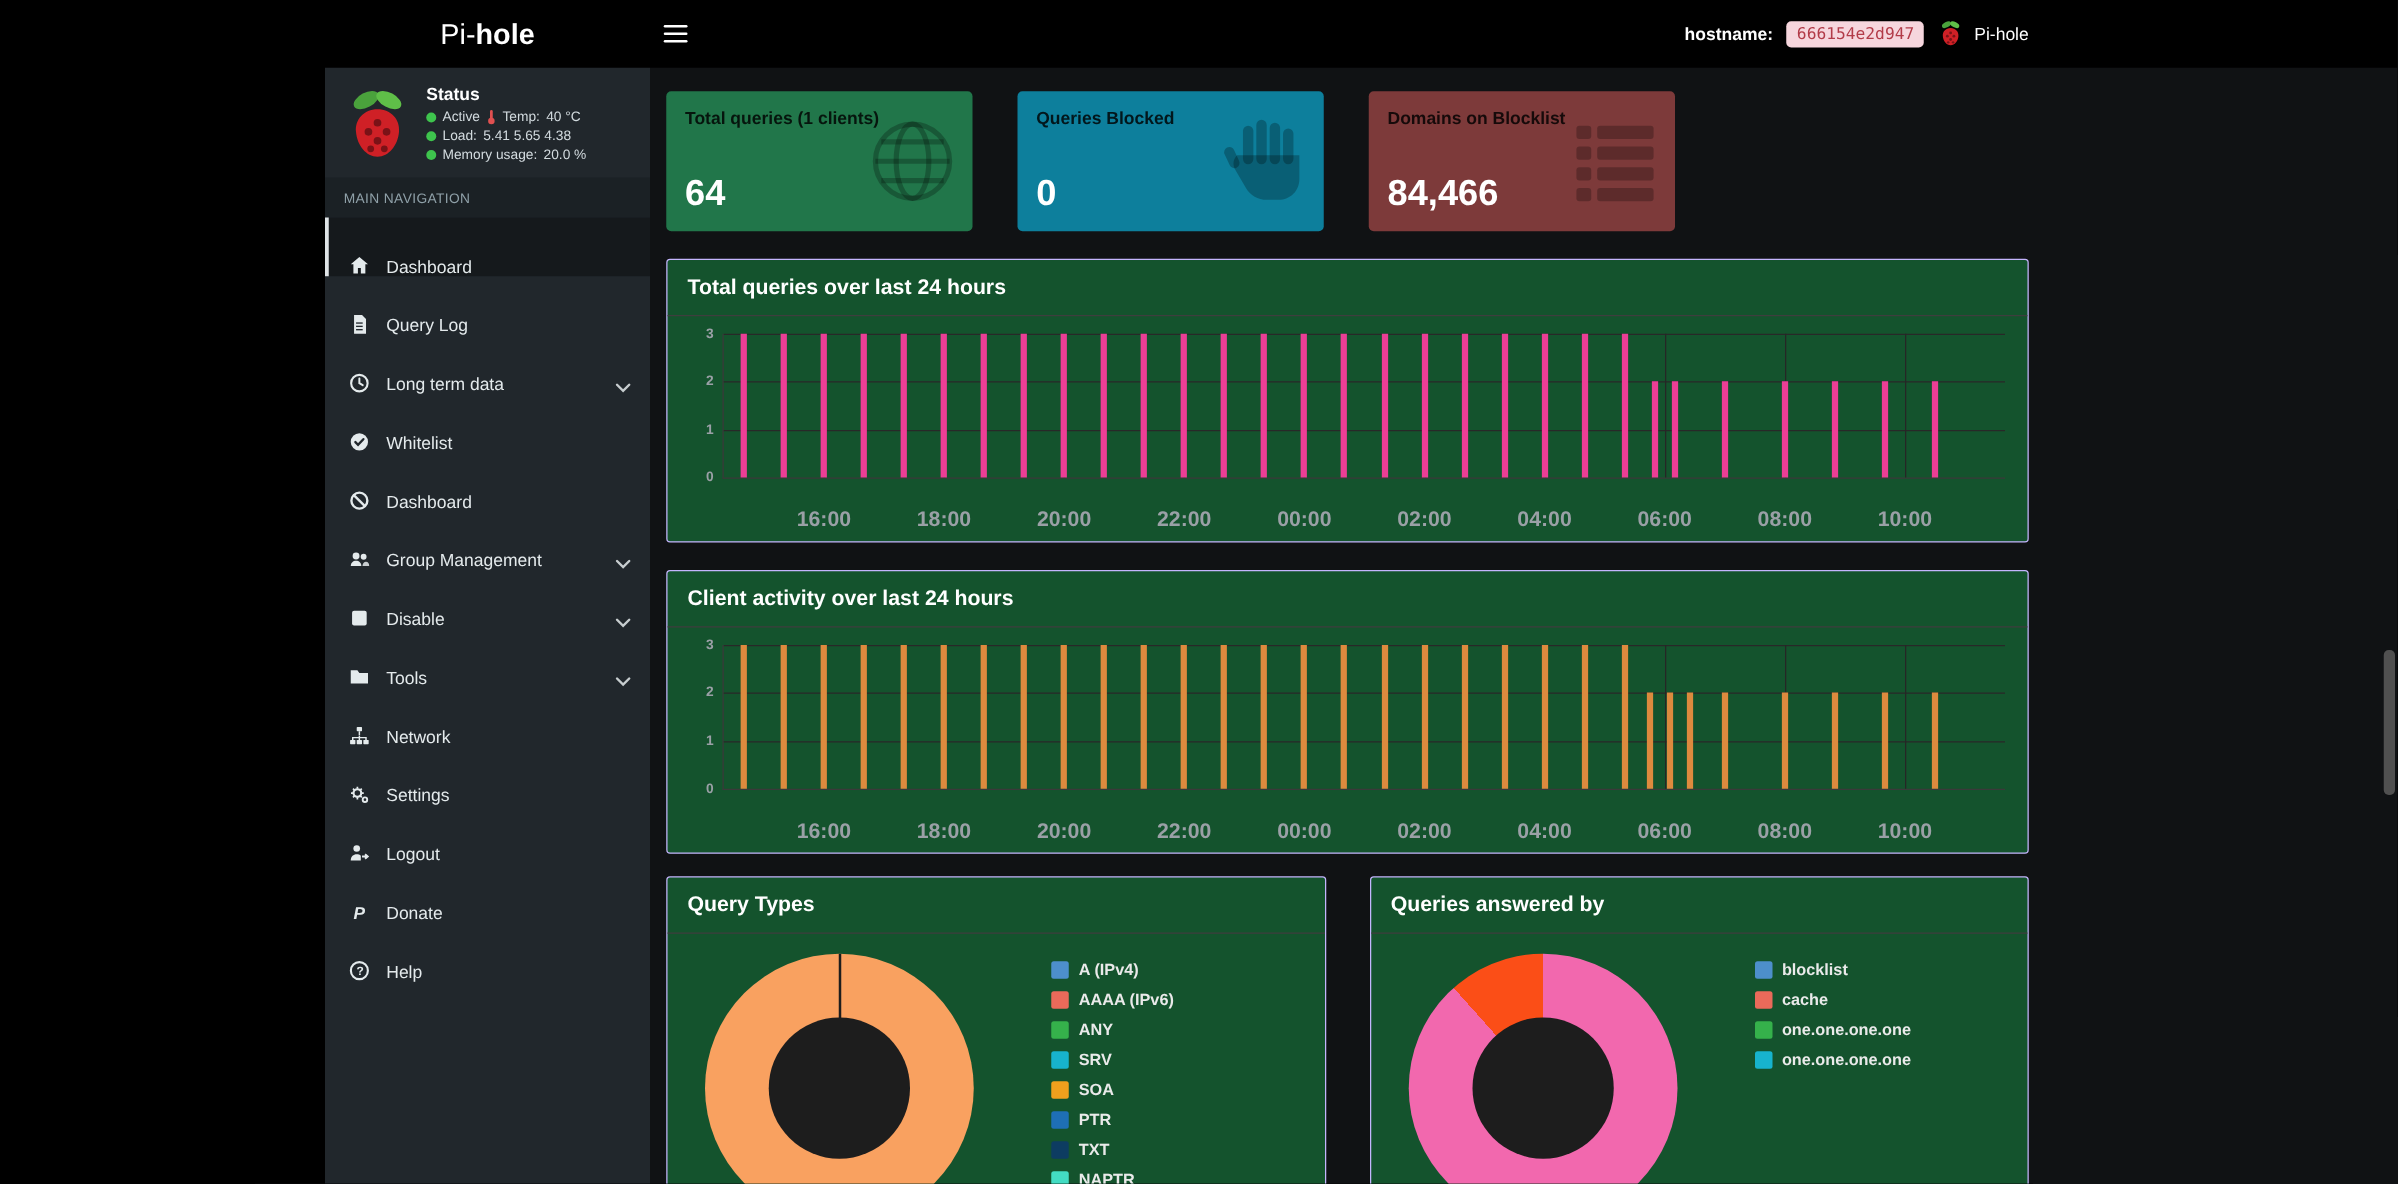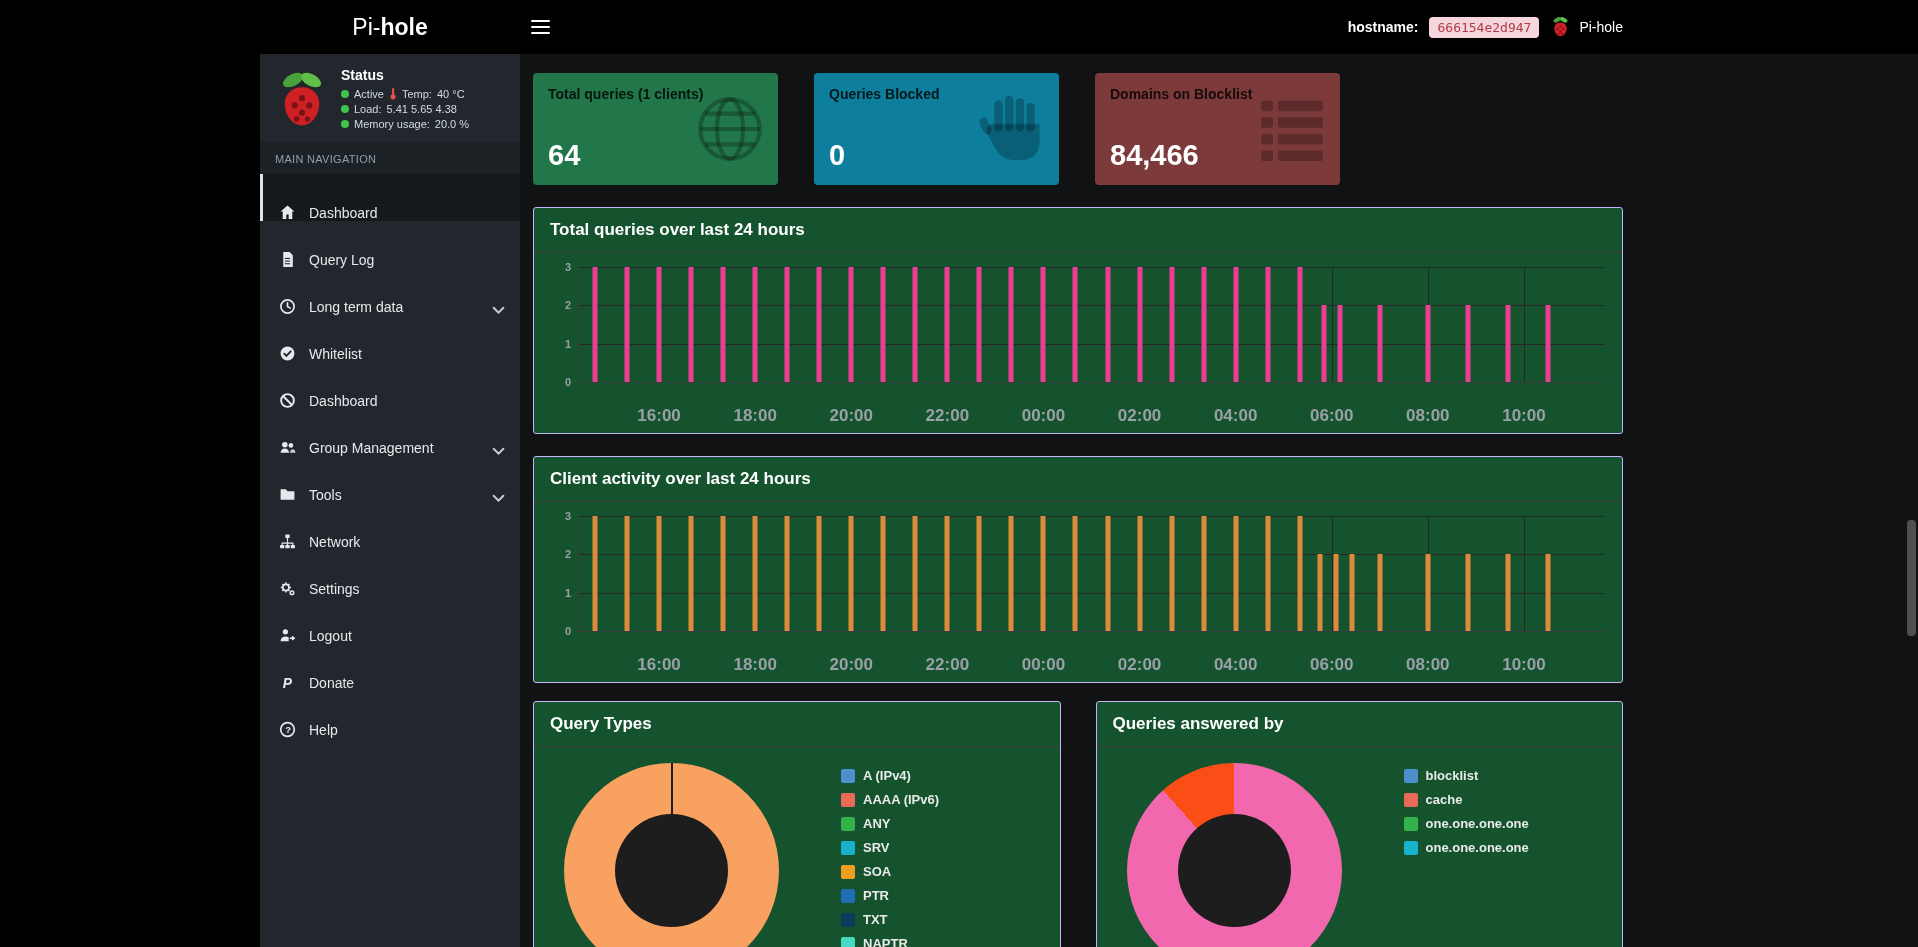--- a/index.html
+++ b/index.html
@@ -190,20 +190,29 @@
       <span>Dashboard</span>
     </li>
     <li>
       <svg class="mi" viewBox="0 0 16 16" fill="currentColor">
           <circle cx="5.5" cy="5.5" r="2.6"></circle>
           <circle cx="11.2" cy="6" r="2.2"></circle>
           <path d="M1.5 13c0-2.5 1.8-4 4-4s4 1.5 4 4z"></path>
           <path d="M10.3 13c.2-2 1.1-3.3 2.7-3.3 1.5 0 2.4 1.3 2.4 3.3z" opacity=".85"></path>
         </svg>
       <span>Group Management</span>
+      <svg class="chev" viewBox="0 0 12 8">
+          <path d="M1.5 1.5 6 6l4.5-4.5" stroke="currentColor" stroke-width="1.8" fill="none" stroke-linecap="round"></path>
+        </svg>
+    </li>
+    <li>
+      <svg class="mi" viewBox="0 0 16 16" fill="currentColor">
+          <rect x="2.5" y="2.5" width="11" height="11" rx="1.5"></rect>
+        </svg>
+      <span>Disable</span>
       <svg class="chev" viewBox="0 0 12 8">
           <path d="M1.5 1.5 6 6l4.5-4.5" stroke="currentColor" stroke-width="1.8" fill="none" stroke-linecap="round"></path>
         </svg>
     </li>
     <li>
       <svg class="mi" viewBox="0 0 16 16" fill="currentColor">
           <path d="M1.5 3h5L8 5h6.5v8h-13z"></path>
         </svg>
       <span>Tools</span>
       <svg class="chev" viewBox="0 0 12 8">

